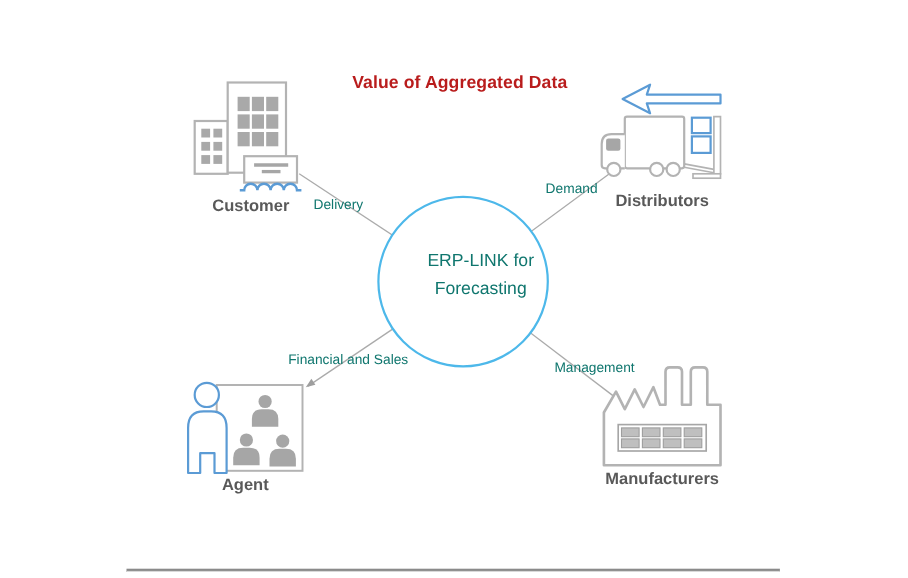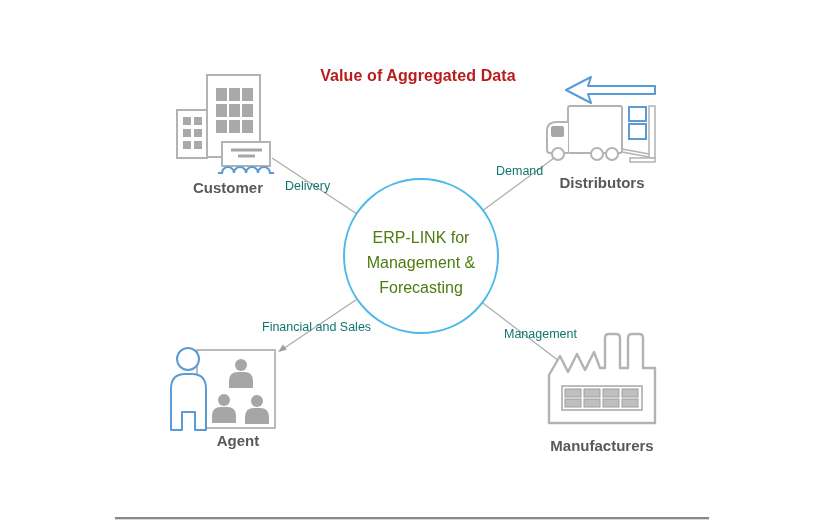--- a/index.html
+++ b/index.html
@@ -9,29 +9,29 @@
     font-family:"Liberation Sans",sans-serif;
   }
   .abs{position:absolute;}
   svg{position:absolute;left:0;top:0;}
   .diagram-title{
     left:318px;top:67px;width:200px;text-align:center;
     font-size:16px;font-weight:600;color:#b91c1c;letter-spacing:.1px;
   }
   .hub-text{
     left:346px;top:225px;width:150px;text-align:center;
-    font-size:16px;line-height:25px;color:#4d7c0f;font-weight:500;
+    font-size:16px;line-height:25px;color:#0f766e;font-weight:500;padding-left:16px;
   }
   .node-label{
     font-size:15px;font-weight:700;color:#595959;text-align:center;
   }
   #lbl-customer{left:188px;top:179px;width:80px;}
   #lbl-distributors{left:554px;top:161px;width:96px;margin-top:13px;}
-  #lbl-agent{left:210px;top:432px;width:56px;}
-  #lbl-manufacturers{left:544px;top:437px;width:116px;}
+  #lbl-agent{left:195px;top:432px;width:56px;}
+  #lbl-manufacturers{left:544px;top:427px;width:116px;}
   .conn-label{font-size:12.5px;color:#0f766e;white-space:nowrap;}
   #cl-delivery{left:285px;top:179px;}
   #cl-demand{left:496px;top:164px;}
   #cl-financial{left:262px;top:320px;text-align:right;}
   #cl-production{left:504px;top:327px;}
   .divider{
     left:115px;top:517px;width:594px;height:2px;background:#8a8a8a;
     border-bottom:1px solid #d9d9d9;
   }
 </style>
@@ -121,21 +121,20 @@
       <rect x="603" y="399" width="16" height="8"></rect>
         <rect x="622" y="399" width="16" height="8"></rect>
     </g>
   </g>
 </svg>
 
 <div class="abs diagram-title">Value of Aggregated Data</div>
 
 <div class="abs hub-text">
   <div>ERP-LINK for</div>
-  <div>Management &amp;</div>
   <div>Forecasting</div>
 </div>
 
 <div class="abs node-label" id="lbl-customer">Customer</div>
 <div class="abs node-label" id="lbl-distributors">Distributors</div>
 <div class="abs node-label" id="lbl-agent">Agent</div>
 <div class="abs node-label" id="lbl-manufacturers">Manufacturers</div>
 
 <div class="abs conn-label" id="cl-delivery">Delivery</div>
 <div class="abs conn-label" id="cl-demand">Demand</div>

